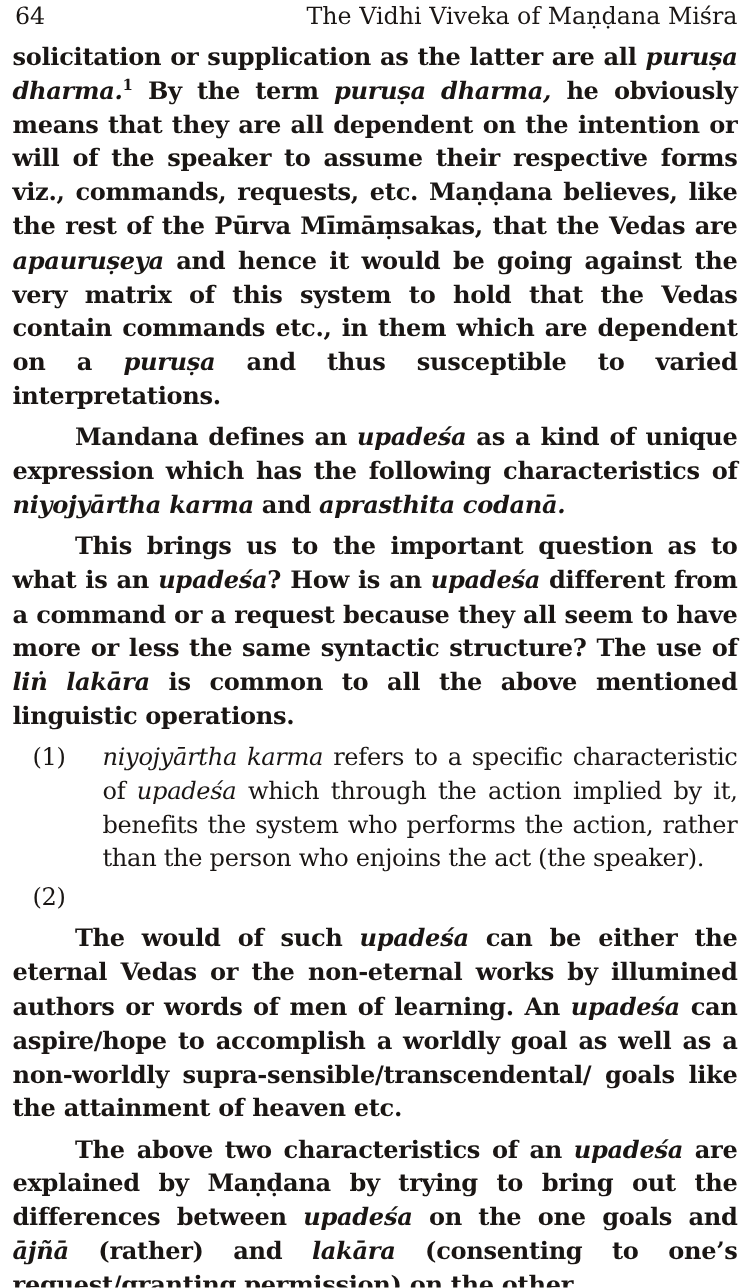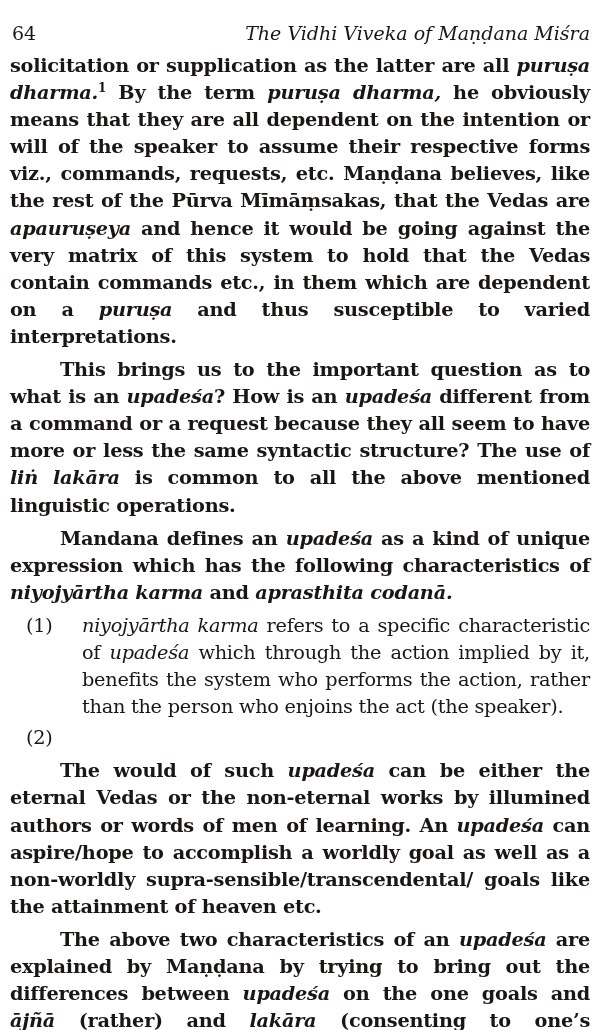--- a/index.html
+++ b/index.html
@@ -1,27 +1,27 @@
 <!DOCTYPE html>
 <html><head>
 <meta charset="utf-8">
 <style>
   html, body { margin: 0; padding: 0; }
   body {
     width: 600px; height: 1030px; overflow: hidden;
     background: #ffffff; color: #1a1614;
     font-family: "DejaVu Serif", "Liberation Serif", serif;
   }
-  .page { position: relative; width: 600px; height: 746px; margin-top: 20px; }
+  .page { position: relative; width: 600px; height: 746px; }
   .running-head {
     position: absolute; left: 12px; right: 10px; top: 2px;
     height: 26px; display: flex; justify-content: space-between; align-items: baseline;
     font-size: 19px;
   }
-  .running-head .title { font-style: italic; }
+  .running-head .title { }
   .body {
     position: absolute; left: 10px; right: 10px; top: 32px;
     font-size: 19.3px; line-height: 27.1px; letter-spacing: -0.25px;
   }
   p { margin: 0; text-align: justify; font-weight: bold; }
   p.indent { text-indent: 50px; margin-top: 6px; }
   i { font-style: italic; }
   sup { font-size: 12px; line-height: 0; vertical-align: 7px; }
   .list { margin-top: 6px; }
   .li { display: flex; margin-top: 4px; }
@@ -33,23 +33,23 @@
 
 <div class="page">
   <div class="running-head">
     <span>64</span>
     <span class="title">The Vidhi Viveka of Maṇḍana Miśra</span>
   </div>
 
   <div class="body">
     <p><span>solicitation or supplication as the latter are all </span><i>puruṣa dharma.</i><sup>1</sup><span> By the term </span><i>puruṣa dharma,</i><span> he obviously means that they are all dependent on the intention or will of the speaker to assume their respective forms viz., commands, requests, etc. Maṇḍana believes, like the rest of the Pūrva Mīmāṃsakas, that the Vedas are </span><i>apauruṣeya</i><span> and hence it would be going against the very matrix of this system to hold that the Vedas contain commands etc., in them which are dependent on a </span><i>puruṣa</i><span> and thus susceptible to varied interpretations.</span></p>
 
+    <p class="indent"><span>Mandana defines an </span><i>upadeśa</i><span> as a kind of unique expression which has the following characteristics of </span><i>niyojyārtha karma</i><span> and </span><i>aprasthita codanā.</i></p>
+
     <p class="indent"><span>This brings us to the important question as to what is an </span><i>upadeśa</i><span>? How is an </span><i>upadeśa</i><span> different from a command or a request because they all seem to have more or less the same syntactic structure? The use of </span><i>liṅ lakāra</i><span> is common to all the above mentioned linguistic operations.</span></p>
-
-    <p class="indent"><span>Mandana defines an </span><i>upadeśa</i><span> as a kind of unique expression which has the following characteristics of </span><i>niyojyārtha karma</i><span> and </span><i>aprasthita codanā.</i></p>
 
     <div class="list">
       <div class="li">
         <span class="num">(1)</span>
         <span class="txt"><i>niyojyārtha karma</i><span> refers to a specific characteristic of </span><i>upadeśa</i><span> which through the action implied by it, benefits the system who performs the action, rather than the person who enjoins the act (the speaker).</span></span>
       </div>
       <div class="li">
         <span class="num">(2)</span>
       </div>
     </div>

